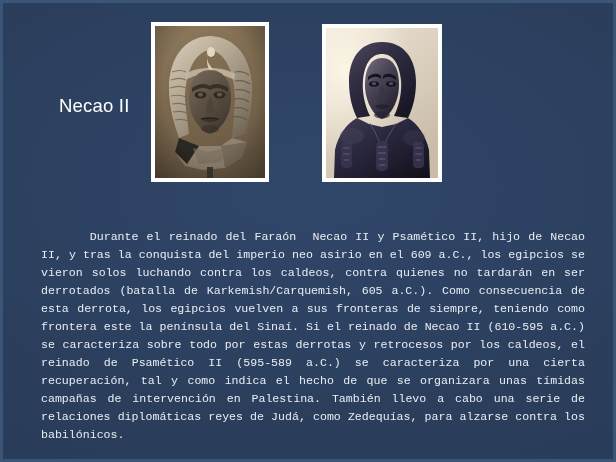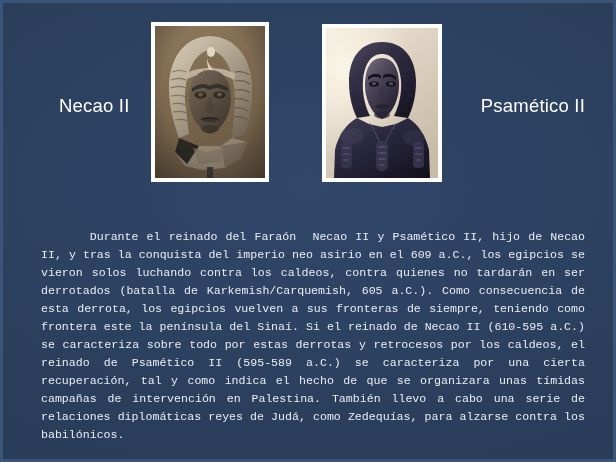--- a/index.html
+++ b/index.html
@@ -83,21 +83,20 @@
 </style>
 </head>
 <body>
 
 <div id="slide">
 
   <div id="slide-inner">
 
     <div class="pharaoh-name" id="name-left">Necao II</div>
 
-    <div class="pharaoh-name" id="name-right">Psamético II</div>
 
     <div class="photo-frame" id="photo-necao">
       <svg class="photo-canvas" viewBox="0 0 110 152" preserveAspectRatio="none">
         <defs>
           <linearGradient id="necaoBg" x1="0" y1="0" x2="0.3" y2="1">
             <stop offset="0%" stop-color="#8f7a5c"></stop>
             <stop offset="45%" stop-color="#7d6a50"></stop>
             <stop offset="100%" stop-color="#6b5a44"></stop>
           </linearGradient>
           <linearGradient id="stoneL" x1="0" y1="0" x2="1" y2="0.4">

